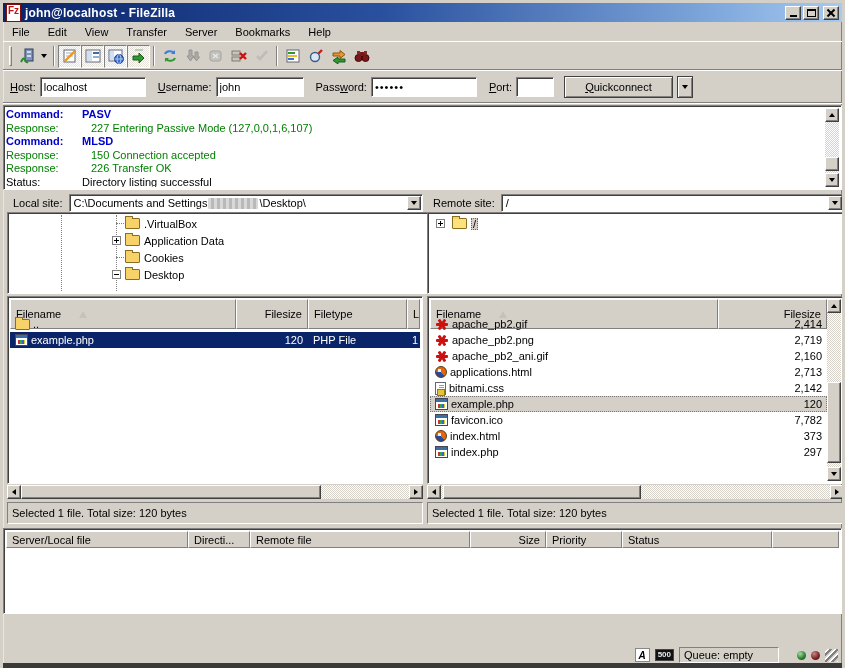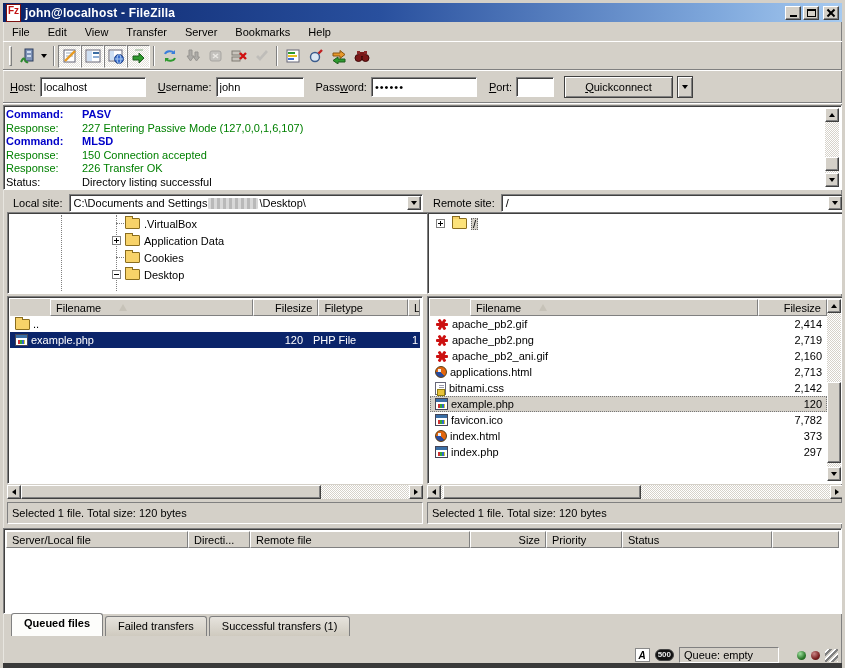--- a/index.html
+++ b/index.html
@@ -52,21 +52,21 @@
               box-shadow: inset 1px 1px 0 #404040; font-family:inherit; font-size:11px; padding:2px 3px; outline:none; }
   .qc-btn { height:22px; padding:2px 20px; background:#d4d0c8; border:1px solid #404040;
             box-shadow: inset 1px 1px 0 #fff, inset -1px -1px 0 #808080; font-family:inherit; font-size:11px; }
   .qc-caret { width:16px; height:22px; }
 
   
   .log { position:absolute; left:0; top:102px; width:839px; height:85px; background:#fff; }
   .log-inner { position:absolute; left:2px; top:2px; right:16px; bottom:2px; overflow:hidden; }
   .log-line { display:flex; line-height:13.5px; white-space:nowrap; }
   .log-label { width:76px; flex:none; }
-  .t-command { color:#0000c8;font-weight:bold; } .t-response { color:#008000; } .t-status { color:#000; }
+  .t-command { color:#0000c8;font-weight:bold; } .t-response { color:#008000;gap:9px; } .t-status { color:#000; }
 
   
   .vscroll { position:absolute; width:14px; display:flex; flex-direction:column; }
   .hscroll { position:absolute; height:14px; display:flex; }
   .sc-btn { width:14px; height:14px; flex:none; display:flex; align-items:center; justify-content:center;
             background:#d4d0c8; border:1px solid; border-color:#fff #404040 #404040 #fff; box-shadow: inset -1px -1px 0 #808080; }
   .sc-track { flex:1; position:relative; }
   .sc-thumb { position:absolute; background:#d4d0c8; border:1px solid; border-color:#fff #404040 #404040 #fff; box-shadow: inset -1px -1px 0 #808080; }
 
   
@@ -87,21 +87,21 @@
   .expander { position:absolute; width:9px; height:9px; background:#fff; border:1px solid #808080; top:4px; }
   .expander::before { content:""; position:absolute; left:1px; top:3px; width:5px; height:1px; background:#000; }
   .expander.plus::after { content:""; position:absolute; left:3px; top:1px; width:1px; height:5px; background:#000; }
   .icon-folder { width:15px; height:11px; background:#f7d269; border:1px solid #8a6d1f; border-radius:1px; position:relative; flex:none; }
   .icon-folder::before { content:""; position:absolute; top:-3px; left:-1px; width:6px; height:2px; background:#f7d269; border:1px solid #8a6d1f; border-bottom:none; }
   .tree-label { margin-left:4px; white-space:nowrap; }
   .sel-gray { background:#d4d0c8; outline:1px dotted #666; outline-offset:-1px; padding:0 2px; }
 
   
   .list { position:absolute; top:293px; height:188px; background:#fff; }
-  .list-header { position:absolute; left:2px; right:2px; top:2px; height:17px; display:flex; background:#d4d0c8;padding-left:40px; }
+  .list-header { position:absolute; left:2px; right:2px; top:2px; height:30px; display:flex; background:#d4d0c8; }
   .hcell { position:relative; display:flex; align-items:center; padding:0 5px; border:1px solid; border-color:#fff #808080 #808080 #fff; white-space:nowrap; overflow:hidden; }
   .hcell.right { justify-content:flex-end; }
   .sort-asc { width:0; height:0; border-left:4px solid transparent; border-right:4px solid transparent; border-bottom:7px solid #c6c2b8; margin-left:18px; }
   .list-body { position:absolute; left:2px; right:2px; top:19px; bottom:2px; overflow:hidden; }
   .frow { height:16px; display:flex; align-items:center; white-space:nowrap; }
   .fcell { padding:0 5px; overflow:hidden; display:flex; align-items:center; gap:3px; height:16px; }
   .fcell.right { justify-content:flex-end; }
   .row-sel-active { background:#0a246a; color:#fff; }
   .row-sel-inactive { background:#d4d0c8; outline:1px dotted #777; outline-offset:-1px; }
 
@@ -133,21 +133,21 @@
   
   .tabs { position:absolute; left:8px; top:610px; height:23px; display:flex; gap:2px; }
   .tab { height:20px; margin-top:3px; padding:3px 12px 0; background:linear-gradient(#e6e3dd,#cfcabf); color:#000;
          border:1px solid #808080; border-bottom:none; border-radius:3px 3px 0 0; }
   .tab.active { height:23px; margin-top:0; background:#fdfdfb; font-weight:bold; border-color:#808080; }
 
   
   .statusbar { position:absolute; left:0; top:642px; width:839px; height:20px; display:flex; align-items:center; justify-content:flex-end; padding-right:4px; gap:5px; }
   .sb-ico { width:16px; height:14px; display:flex; align-items:center; justify-content:center; }
   .ascii-ico { background:#fff; border:1px solid #888; font-size:10px; font-weight:bold; font-style:italic; width:15px; height:14px; text-align:center; line-height:13px; }
-  .badge-ico { background:#111; color:#e8e8e8; font-size:8px; font-weight:bold; border-radius:6px; padding:1px 2px; line-height:8px; border:1px solid #444; }
+  .badge-ico { background:#111; color:#e8e8e8; font-size:8px; font-weight:bold; border-radius:0; padding:1px 2px; line-height:8px; border:1px solid #444; }
   .queue-box { width:100px; height:16px; border:1px solid; border-color:#808080 #fff #fff #808080; background:#d4d0c8; padding:1px 4px; }
   .led { width:9px; height:9px; border-radius:50%; }
   .led-green { background:radial-gradient(circle at 35% 30%, #9fdf9f, #2c7a2c 60%, #124012); }
   .led-red { background:radial-gradient(circle at 35% 30%, #c98686, #7a2020 60%, #3a0c0c); }
   .grip { width:13px; height:13px; background:repeating-linear-gradient(135deg, transparent 0 2px, #fff 2px 3px, #808080 3px 5px); }
   .bottom-edge { position:absolute; left:-3px; bottom:-0px; width:845px; height:5px; background:#3a3a3a; }
 
   svg { display:block; }
 </style>
 </head>
@@ -612,25 +612,20 @@
           <span>Priority</span>
         </div>
       <div class="hcell" style="width:150px">
           <span>Status</span>
         </div>
       <div class="hcell" style="flex:1"></div>
     </div>
     <div class="q-body"></div>
   </div>
 
-  <div class="tabs">
-    <div class="tab active">Queued files</div>
-    <div class="tab">Failed transfers</div>
-    <div class="tab">Successful transfers (1)</div>
-  </div>
 
   <div class="statusbar">
     <div class="sb-ico ascii-ico">A</div>
     <div class="badge-ico">500</div>
     <div class="queue-box">Queue: empty</div>
     <div style="width:8px"></div>
     <div class="led led-green"></div>
     <div class="led led-red"></div>
     <div class="grip"></div>
   </div>

